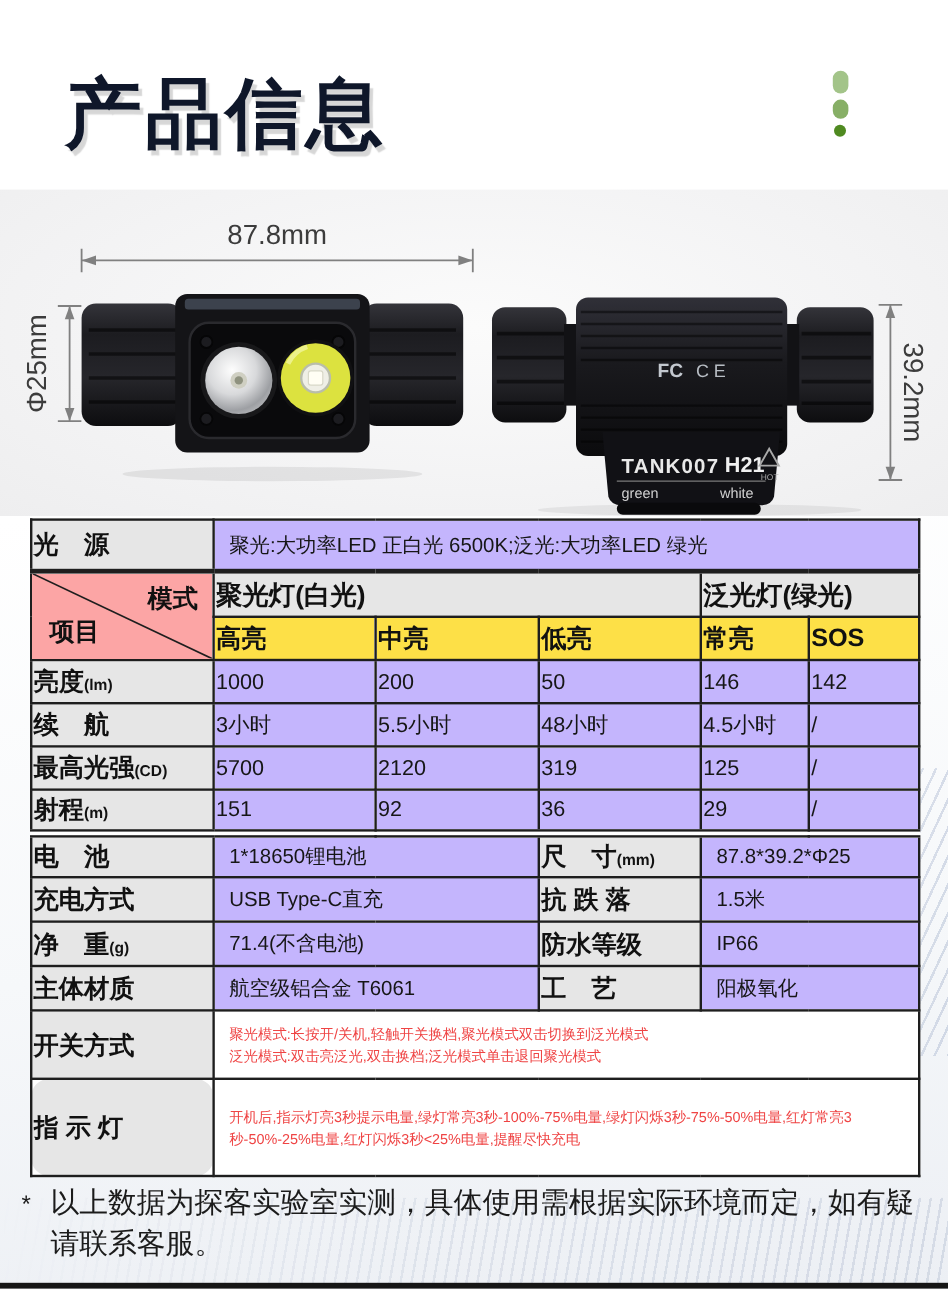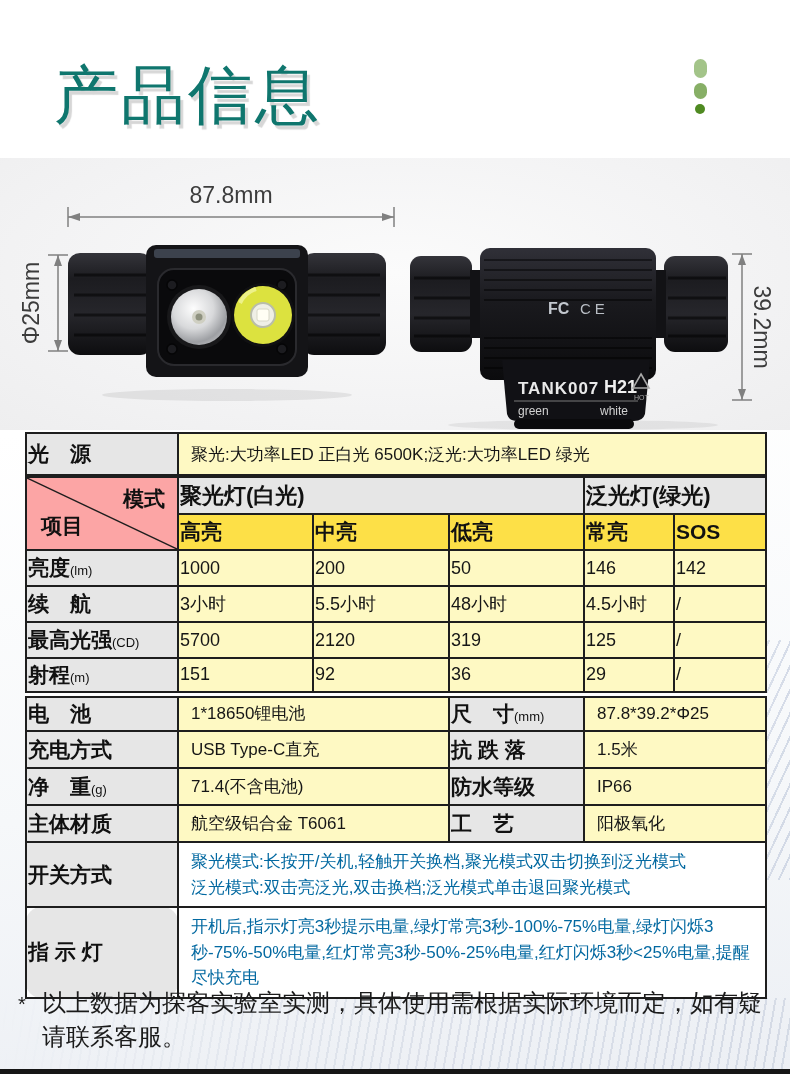--- a/index.html
+++ b/index.html
@@ -17,61 +17,61 @@
     background:repeating-linear-gradient(115deg, rgba(120,140,180,0) 0 8px, rgba(120,140,180,.28) 8px 10px);
     -webkit-mask-image:linear-gradient(270deg,#000 0%,transparent 95%);
     mask-image:linear-gradient(270deg,#000 0%,transparent 95%); }
   .stripes-bottom { position:absolute; left:0; top:998px; width:790px; height:72px;
     background:repeating-linear-gradient(100deg, rgba(140,155,185,0) 0 7px, rgba(140,155,185,.25) 7px 9px);
     -webkit-mask-image:linear-gradient(90deg,transparent 0%,rgba(0,0,0,.65) 45%,#000 100%);
     mask-image:linear-gradient(90deg,transparent 0%,rgba(0,0,0,.65) 45%,#000 100%); }
   .bottom-bar { position:absolute; left:0; bottom:0; width:790px; height:5px; background:#161616; }
 
   
-  .page-title { position:absolute; left:54px; top:52px; font-size:64px; font-weight:400;
-    letter-spacing:3px; color:#0f766e; text-shadow:3px 4px 1px rgba(0,0,0,.16); }
+  .page-title { position:absolute; left:54px; top:52px; font-size:64px; font-weight:700;
+    letter-spacing:3px; color:#0f172a; text-shadow:3px 4px 1px rgba(0,0,0,.16); }
   .dots { position:absolute; left:694px; top:59px; width:14px; }
   .dots .d1 { width:13px; height:19px; border-radius:7px; background:#a3c489; }
   .dots .d2 { width:13px; height:16px; border-radius:7px; background:#87af66; margin-top:5px; }
   .dots .d3 { width:10px; height:10px; border-radius:50%; background:#4f8a21; margin:5px 0 0 1px; }
 
   
   .dim-label { position:absolute; font-size:23px; color:#3c3c3c; white-space:nowrap; }
   .dim-top-label { left:66px; top:182px; width:330px; text-align:center; }
   .dim-left-label { left:31px; top:303px; transform:translate(-50%,-50%) rotate(-90deg); }
   .dim-right-label { left:761px; top:327px; transform:translate(-50%,-50%) rotate(90deg); }
   .dim-svg { position:absolute; }
   .flash-svg { position:absolute; }
 
   
   .spec-table { position:absolute; left:25px; top:432px; width:740px;
     border-collapse:collapse; background:#fff; table-layout:fixed; }
   .spec-table td { border:2px solid #1e1e1e; text-align:left; vertical-align:middle;
     padding:1px; overflow:hidden; }
   .lbl { background:#e6e6e6; font-weight:bold; font-size:21px; color:#111; }
-  .unit { font-size:13px; font-weight:normal; }
-  .val { font-size:18px; color:#161616; background:#fef9c3;margin-top:12px; }
+  .unit { font-size:13px; font-weight:bold; }
+  .val { font-size:18px; color:#161616; background:#c4b5fd;margin-top:12px; }
   .val-left { text-align:left !important; padding:4px 12px !important; font-size:17px; }
   .grp { background:#e6e6e6; font-weight:bold; font-size:22px;margin-top:16px; }
   .mode { background:#fde047; font-weight:bold; font-size:21px; }
   .r-source td { height:43px; }
   .r-grp td { height:38px; }
   .r-mode td { height:36px; }
   .r-data td { height:36px; }
   .r-spec td { height:37px; }
   .r-switch td { height:57px; }
   .r-ind td { height:81px;border-radius:15px; }
   .sep-thick td { border-top-width:4px; }
   .sep-double td { border-top:7px double #1e1e1e; }
   .corner { position:relative; background:#fca5a5; padding:0; }
   .corner svg { position:absolute; inset:0; width:100%; height:100%; }
   .corner .c-top { position:absolute; top:7px; right:12px; font-weight:bold; font-size:21px; }
   .corner .c-bottom { position:absolute; bottom:9px; left:14px; font-weight:bold; font-size:21px; }
-  .longtext { text-align:left !important; padding:6px 12px !important; font-size:17px;
-    line-height:1.5; color:#0369a1; }
+  .longtext { text-align:left !important; padding:6px 12px !important; font-size:12px;
+    line-height:1.5; color:#ef4444; }
 
   
   .footnote { position:absolute; left:18px; top:986px; width:752px; display:flex;
     font-size:24px; color:#1b1b1b; line-height:1.4; }
   .footnote .star { width:24px; font-size:20px; padding-top:4px; flex:none; }
 </style>
 </head>
 <body>
 
 <div class="photo-bg"></div>

